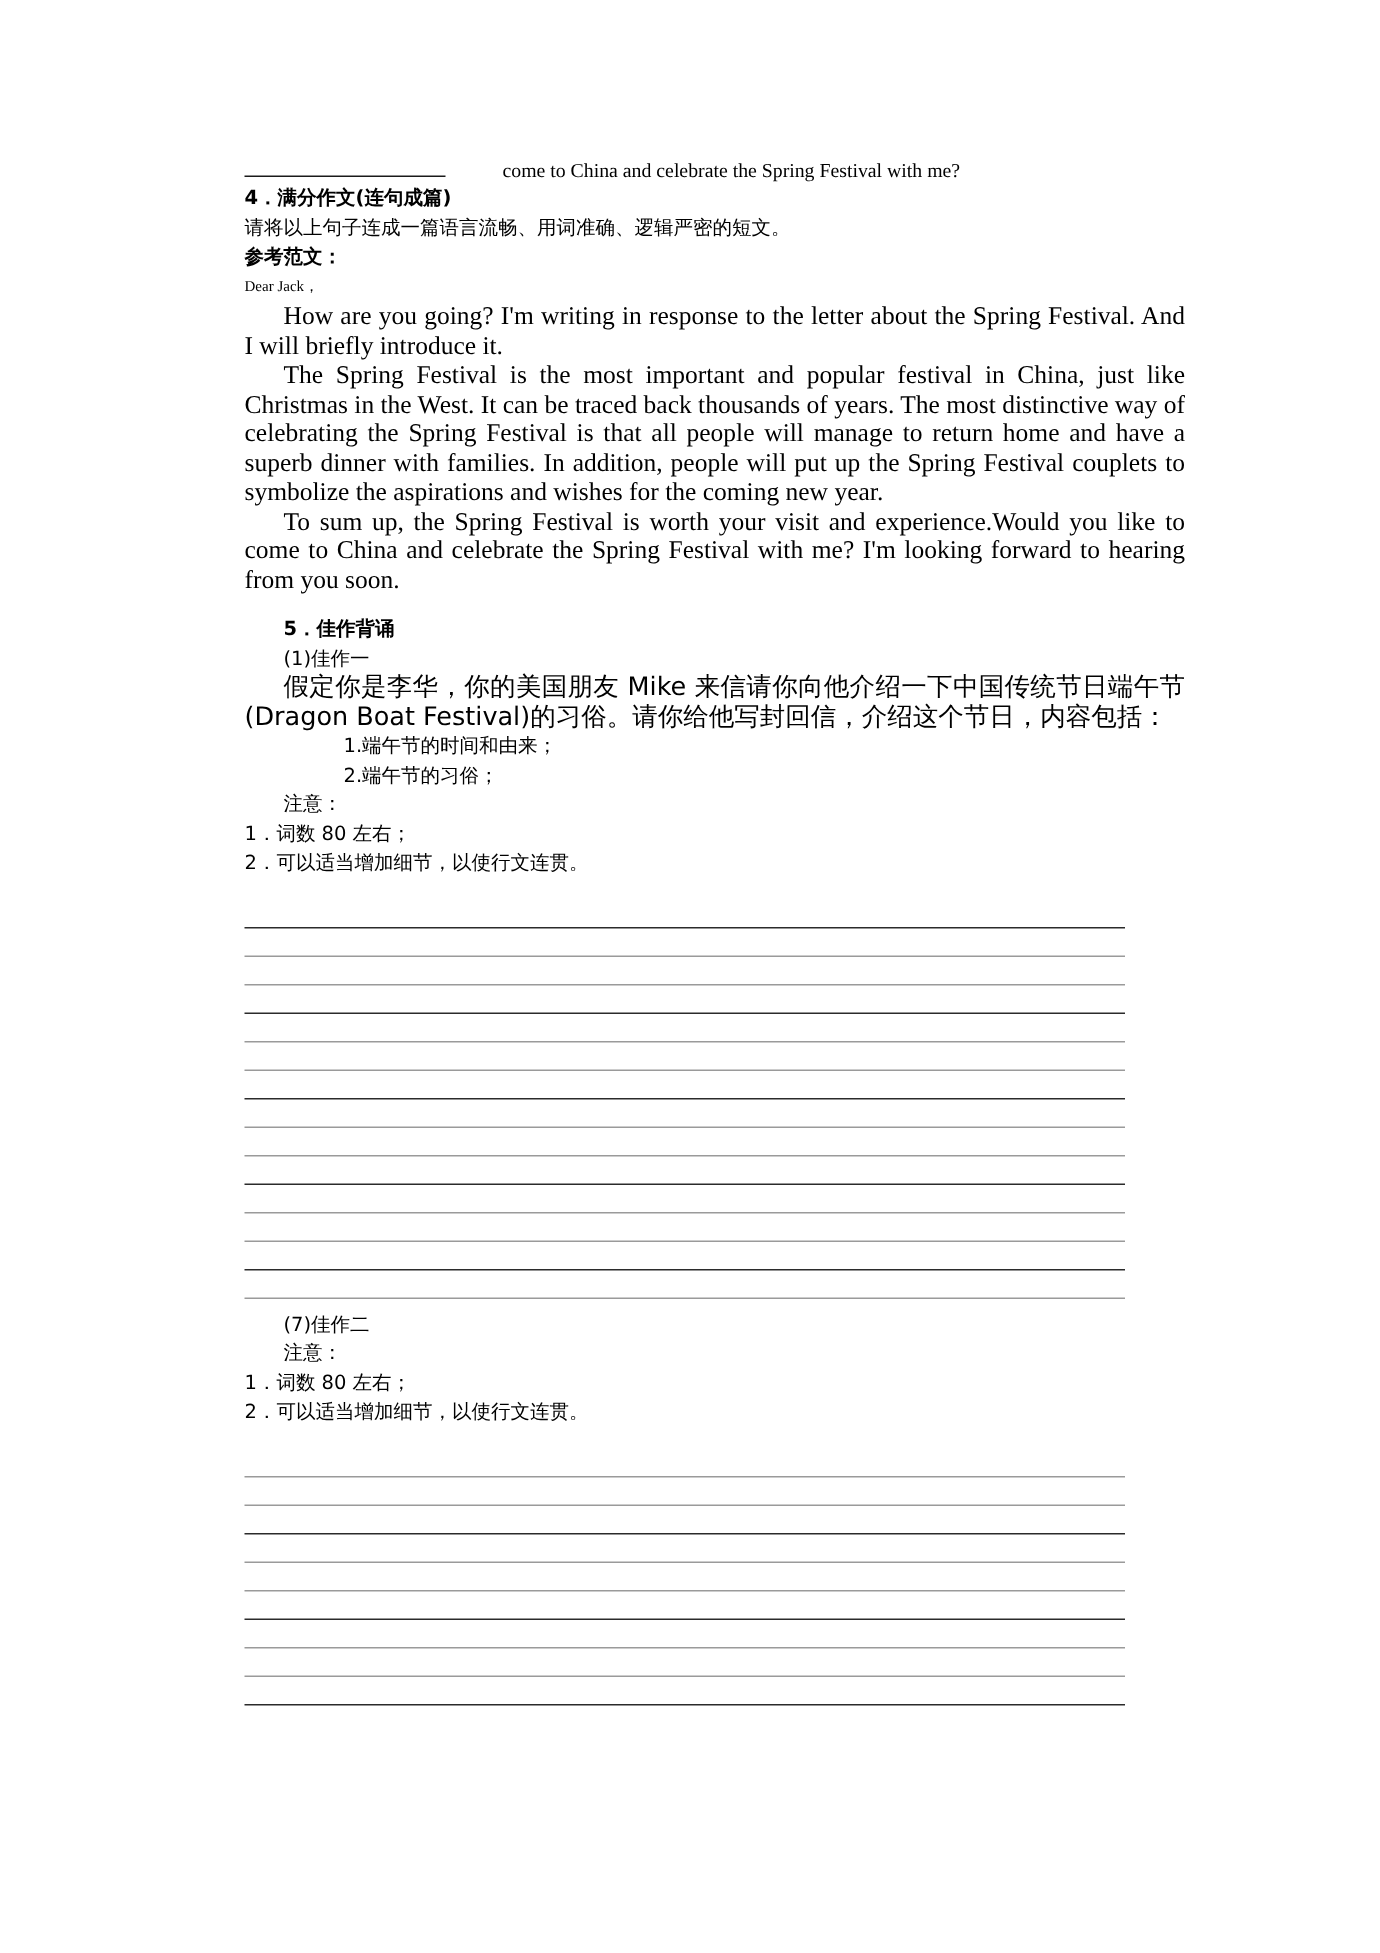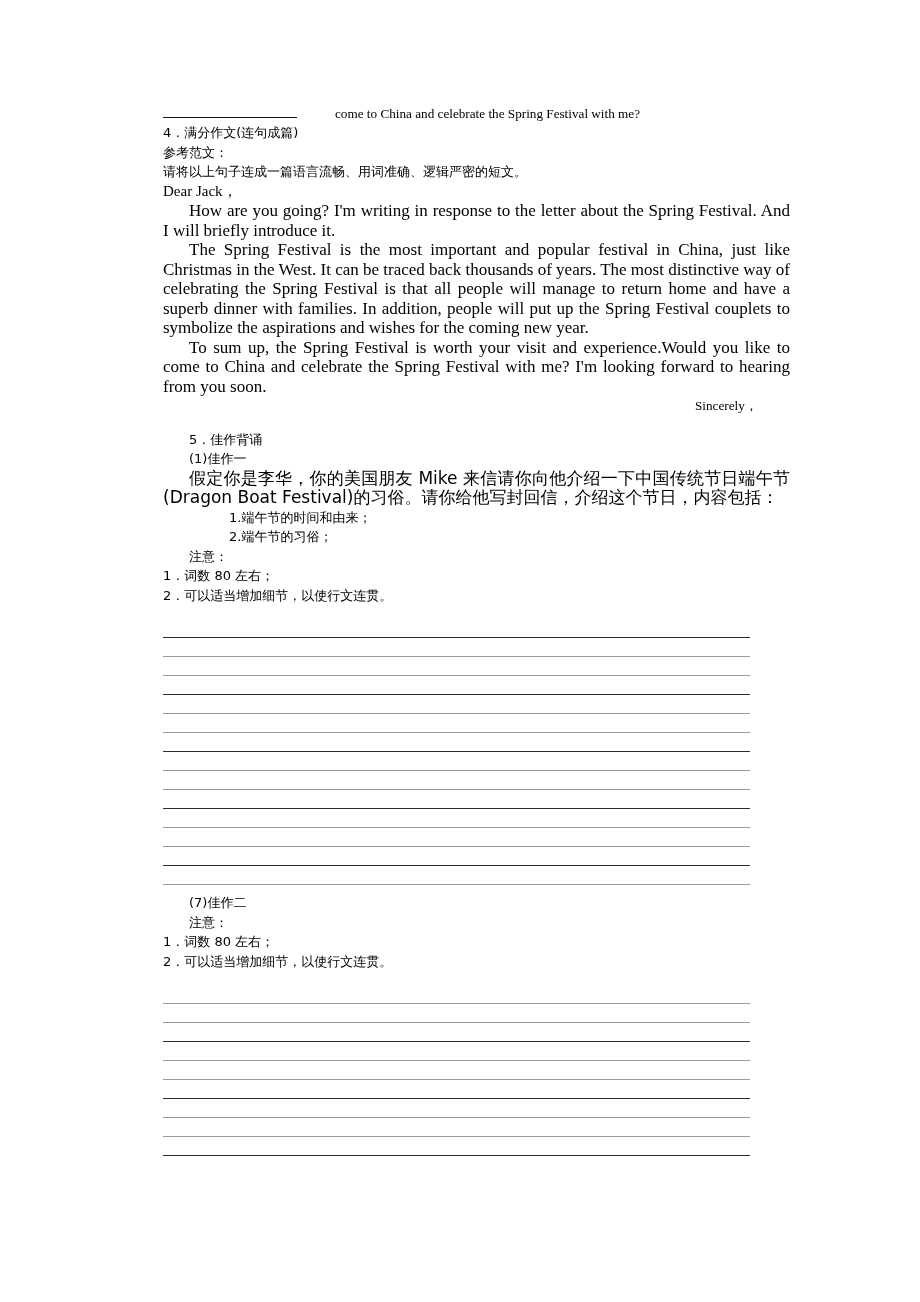--- a/index.html
+++ b/index.html
@@ -26,35 +26,35 @@
 
   
   .content {
     position: absolute;
     left: 163px;
     top: 104px;
     width: 627px;
   }
 
   .line-row {
-    font-size: 15px;
+    font-size: 10px;
     line-height: 19.5px;
     text-align: justify;
     text-justify: inter-word;
   }
 
   .serif { font-family: "Liberation Serif", "DejaVu Serif", serif; }
 
   .cn {
     font-family: "DejaVu Sans", "Liberation Sans", sans-serif;
     font-size: 13px;
     line-height: 19.5px;
   }
 
-  .bold { font-weight: normal; }
+  .bold { font-weight: bold; }
   .indent3 { padding-left: 26px; }
   .indent-sub { padding-left: 66px; }
 
   
   .blank-row {
     position: relative;
     height: 19px;
     font-size: 13.2px;
     line-height: 19px;
   }
@@ -111,29 +111,28 @@
 <body>
 
 <div class="page">
   <div class="content">
 
     <div class="blank-row">
       <span class="blank-underline"></span><span class="blank-text serif">come to China and celebrate the Spring Festival with me?</span>
     </div>
 
     <div class="cn bold">4．满分作文(连句成篇)</div>
+    <div class="cn">请将以上句子连成一篇语言流畅、用词准确、逻辑严密的短文。</div>
     <div class="cn bold">参考范文：</div>
-    <div class="cn">请将以上句子连成一篇语言流畅、用词准确、逻辑严密的短文。</div>
     <div class="line-row">Dear Jack，</div>
 
     <div class="para">How are you going? I'm writing in response to the letter about the Spring Festival. And I will briefly introduce it.</div>
     <div class="para">The Spring Festival is the most important and popular festival in China, just like Christmas in the West. It can be traced back thousands of years. The most distinctive way of celebrating the Spring Festival is that    all people will manage to return home and have a superb dinner with families. In addition, people will put up the Spring Festival couplets to symbolize the aspirations and wishes for the coming new year.</div>
     <div class="para">To sum up, the Spring Festival is worth your visit and experience.Would you like to come to China and celebrate the Spring Festival with me? I'm looking forward to hearing from you soon.</div>
 
-    <div class="sign-right">Sincerely，</div>
 
     <div class="spacer-md"></div>
 
     <div class="cn bold indent3">5．佳作背诵</div>
     <div class="cn indent3">(1)佳作一</div>
     <div class="cn para">假定你是李华，你的美国朋友 Mike 来信请你向他介绍一下中国传统节日端午节(Dragon Boat Festival)的习俗。请你给他写封回信，介绍这个节日，内容包括：</div>
 
     <div class="cn indent-sub">1.端午节的时间和由来；</div>
     <div class="cn indent-sub">2.端午节的习俗；</div>
 

